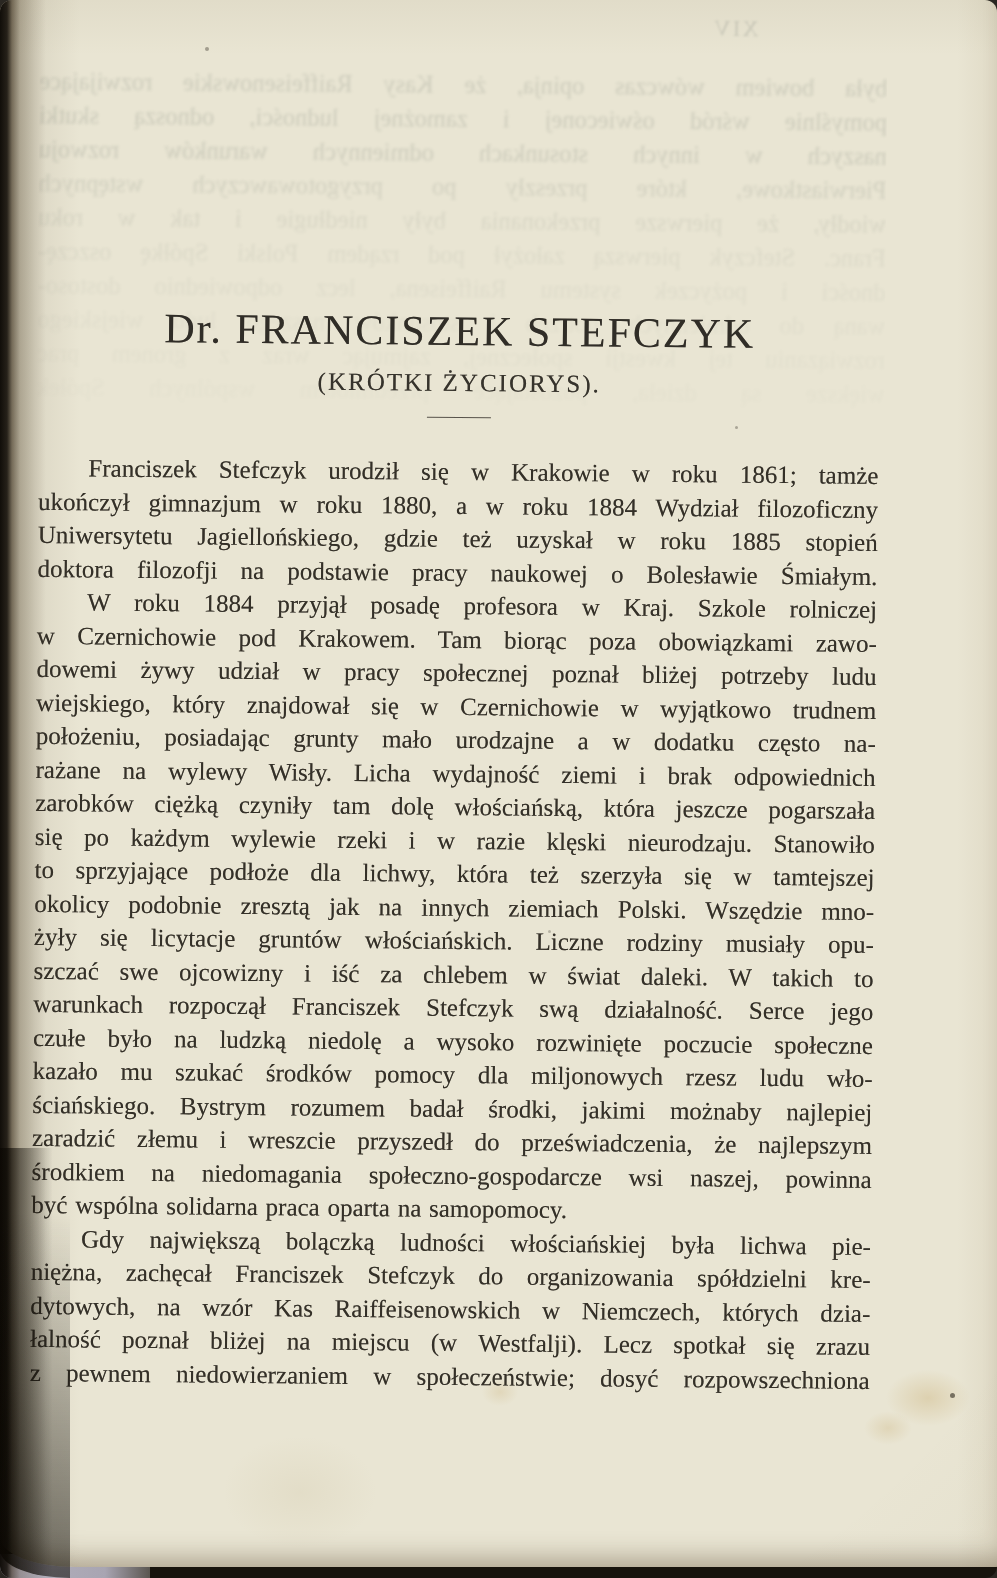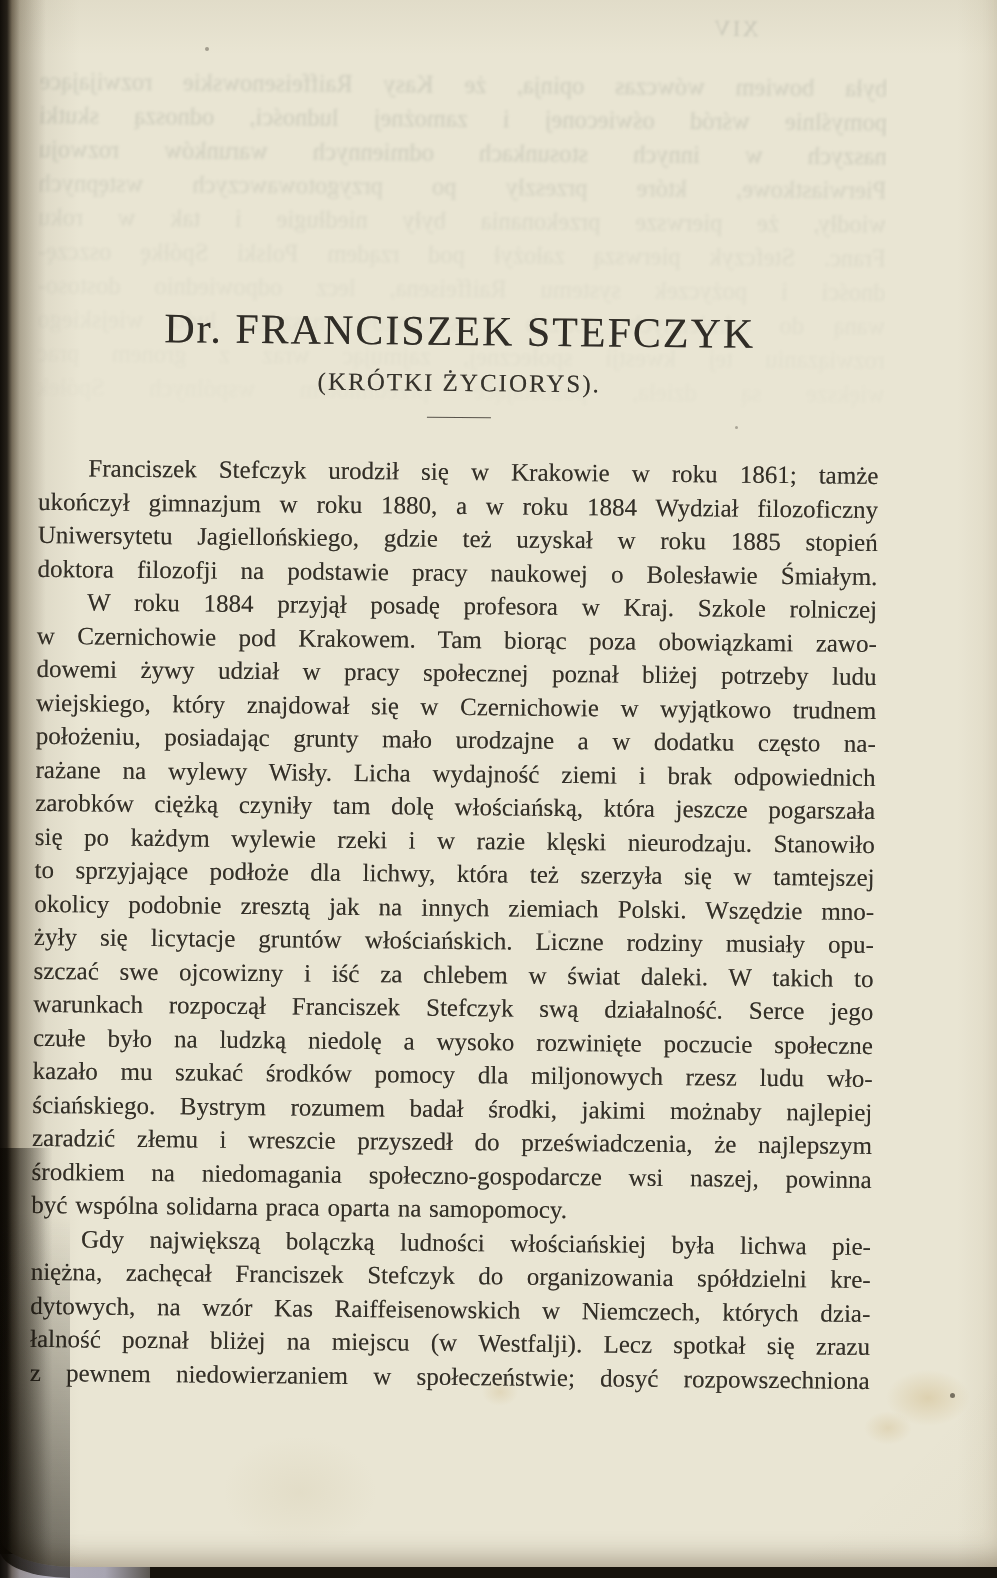--- a/index.html
+++ b/index.html
@@ -2,20 +2,21 @@
 <html><head>
 <meta charset="utf-8">
 <style>
   html,body{margin:0;padding:0;background:#2a2722;}
   .page{
     position:relative;
     width:997px;height:1578px;
     overflow:hidden;
     background:#17130d;
     font-family:"Liberation Serif","DejaVu Serif",serif;
+    border-radius:12px;
   }
   
   .table-sliver{
     position:absolute;left:0;bottom:0;width:150px;height:24px;
     background:linear-gradient(to right,#b6b3bf,#a8a5b2 70%,#5a5650);
   }
   
   .paper{
     position:absolute;left:0;top:0;right:0;bottom:11px;
     border-bottom-left-radius:75px 30px;

